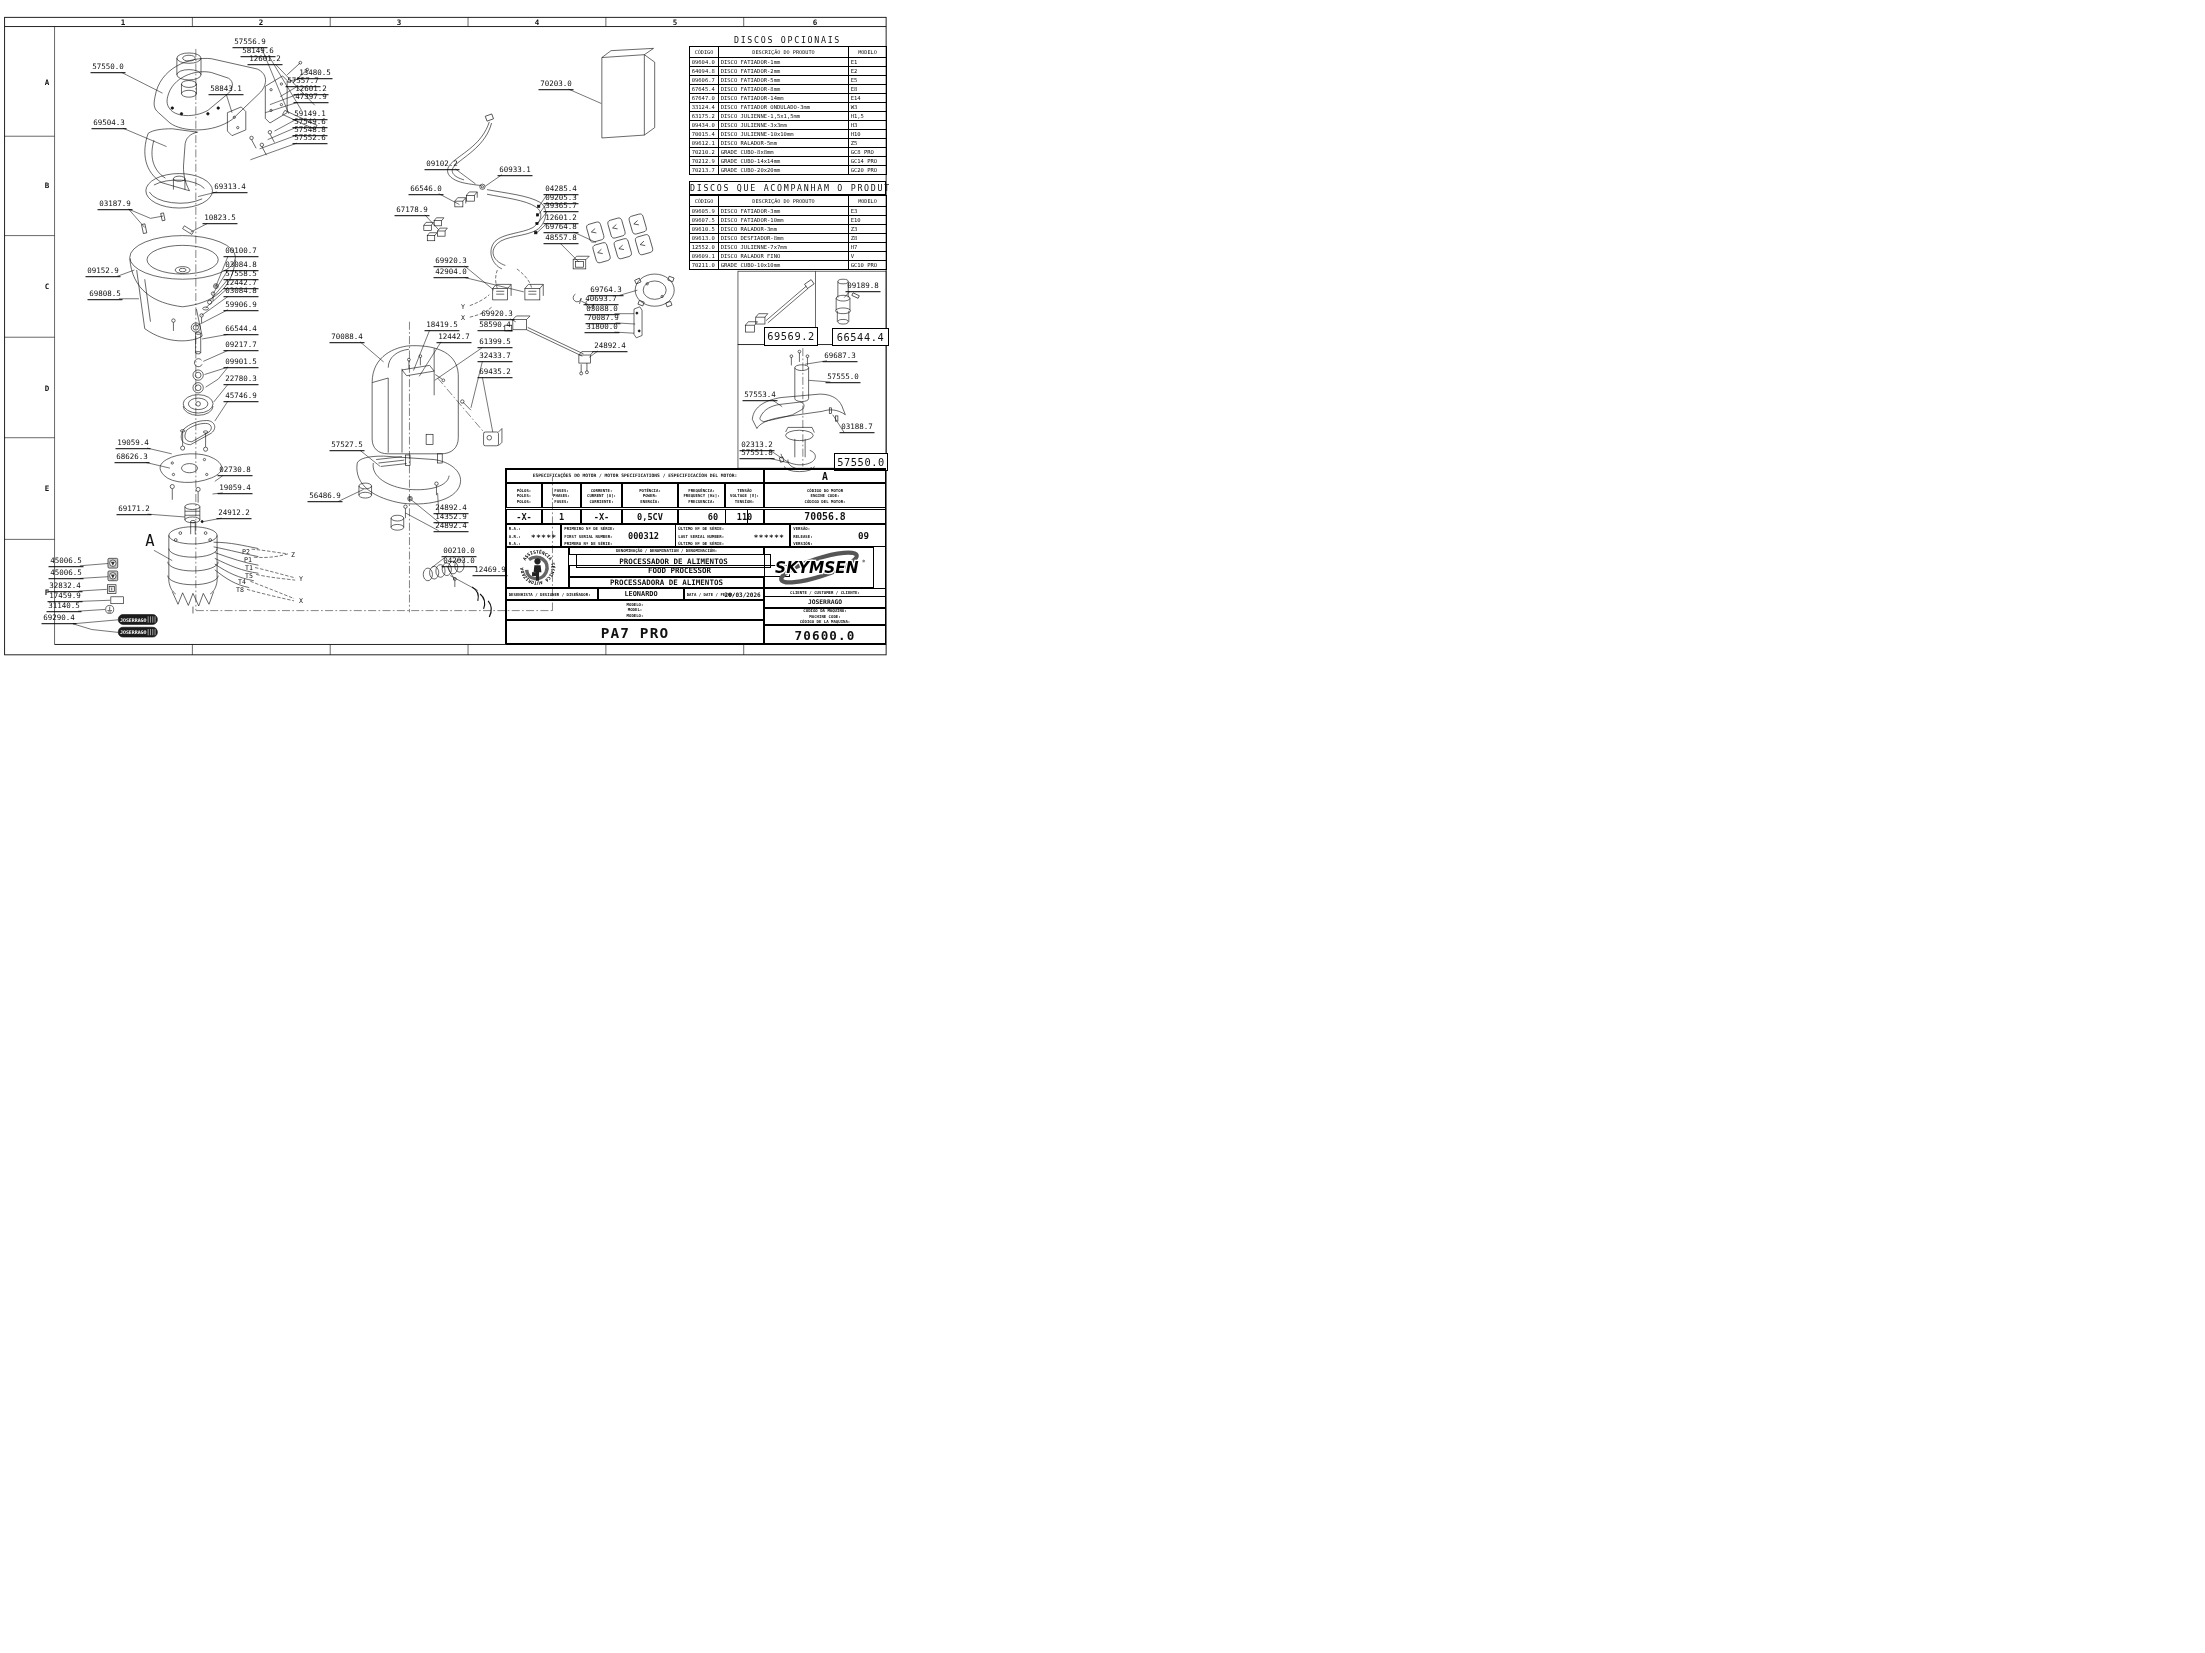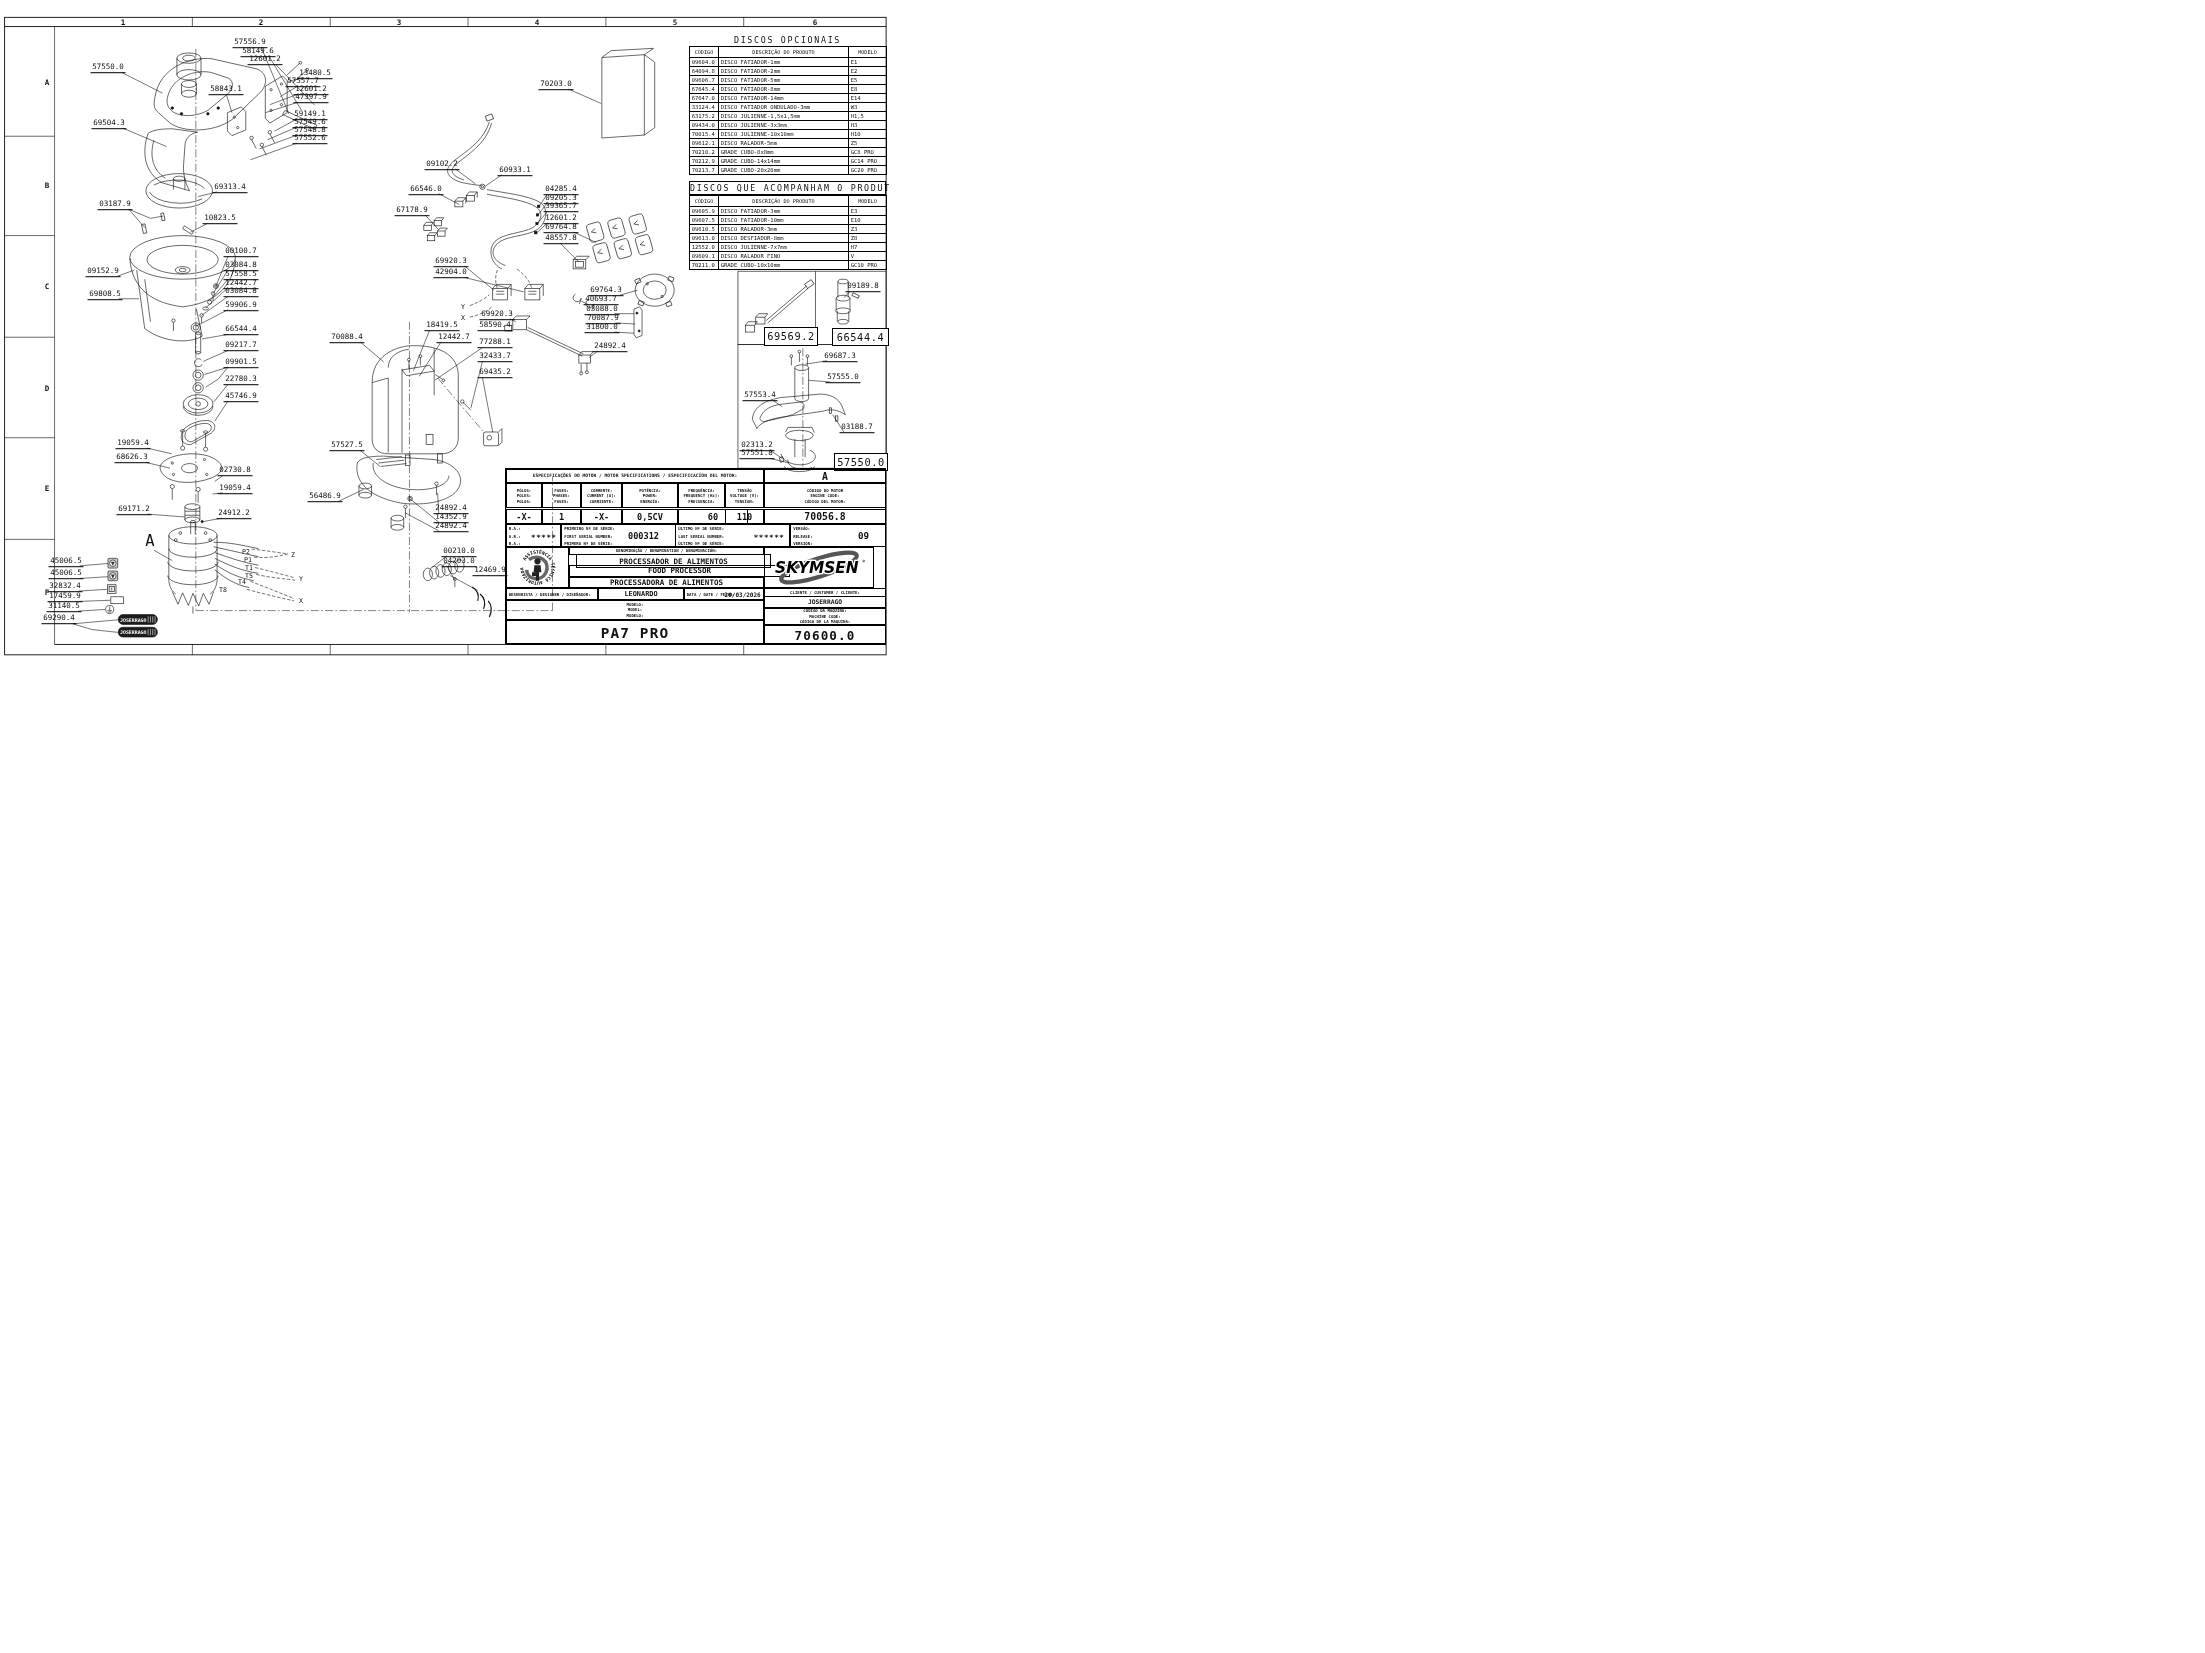--- a/index.html
+++ b/index.html
@@ -742,21 +742,21 @@
     <div class="plabel u" style="left: 65px; top: 587px;">32832.4</div>
     <div class="plabel u" style="left: 65px; top: 597px;">17459.9</div>
     <div class="plabel u" style="left: 64px; top: 607px;">31140.5</div>
     <div class="plabel u" style="left: 59px; top: 619px;">69290.4</div>
     <div class="plabel big" style="left: 150px; top: 542px;">A</div>
     <div class="plabel wire" style="left: 246px; top: 552px;">P2</div>
     <div class="plabel wire" style="left: 248px; top: 560px;">P1</div>
     <div class="plabel wire" style="left: 249px; top: 568px;">T1</div>
     <div class="plabel wire" style="left: 249px; top: 576px;">T5</div>
     <div class="plabel wire" style="left: 242px; top: 582px;">T4</div>
-    <div class="plabel wire" style="left: 223px; top: 590px;">T8</div>
+    <div class="plabel wire" style="left: 240px; top: 590px;">T8</div>
     <div class="plabel wire" style="left: 293px; top: 555px;">Z</div>
     <div class="plabel wire" style="left: 301px; top: 579px;">Y</div>
     <div class="plabel wire" style="left: 301px; top: 601px;">X</div>
     <div class="plabel wire" style="left: 463px; top: 307px;">Y</div>
     <div class="plabel wire" style="left: 463px; top: 318px;">X</div>
     <div class="plabel u" style="left: 556px; top: 85px;">70203.0</div>
     <div class="plabel u" style="left: 442px; top: 165px;">09102.2</div>
     <div class="plabel u" style="left: 515px; top: 171px;">60933.1</div>
     <div class="plabel u" style="left: 426px; top: 190px;">66546.0</div>
     <div class="plabel u" style="left: 412px; top: 211px;">67178.9</div>
@@ -772,21 +772,21 @@
     <div class="plabel u" style="left: 601px; top: 300px;">40693.7</div>
     <div class="plabel u" style="left: 602px; top: 310px;">03088.0</div>
     <div class="plabel u" style="left: 603px; top: 319px;">70087.9</div>
     <div class="plabel u" style="left: 602px; top: 328px;">31800.0</div>
     <div class="plabel u" style="left: 497px; top: 315px;">69920.3</div>
     <div class="plabel u" style="left: 495px; top: 326px;">58590.4</div>
     <div class="plabel u" style="left: 610px; top: 347px;">24892.4</div>
     <div class="plabel u" style="left: 347px; top: 338px;">70088.4</div>
     <div class="plabel u" style="left: 442px; top: 326px;">18419.5</div>
     <div class="plabel u" style="left: 454px; top: 338px;">12442.7</div>
-    <div class="plabel u" style="left: 495px; top: 343px;">77288.1</div>
+    <div class="plabel u" style="left: 495px; top: 343px;">61399.5</div>
     <div class="plabel u" style="left: 495px; top: 357px;">32433.7</div>
     <div class="plabel u" style="left: 495px; top: 373px;">69435.2</div>
     <div class="plabel u" style="left: 347px; top: 446px;">57527.5</div>
     <div class="plabel u" style="left: 325px; top: 497px;">56486.9</div>
     <div class="plabel u" style="left: 451px; top: 509px;">24892.4</div>
     <div class="plabel u" style="left: 451px; top: 518px;">14352.9</div>
     <div class="plabel u" style="left: 451px; top: 527px;">24892.4</div>
     <div class="plabel u" style="left: 459px; top: 552px;">00210.0</div>
     <div class="plabel u" style="left: 459px; top: 562px;">04203.0</div>
     <div class="plabel u" style="left: 463px; top: 571px; margin-left: 27px;">12469.9</div>

